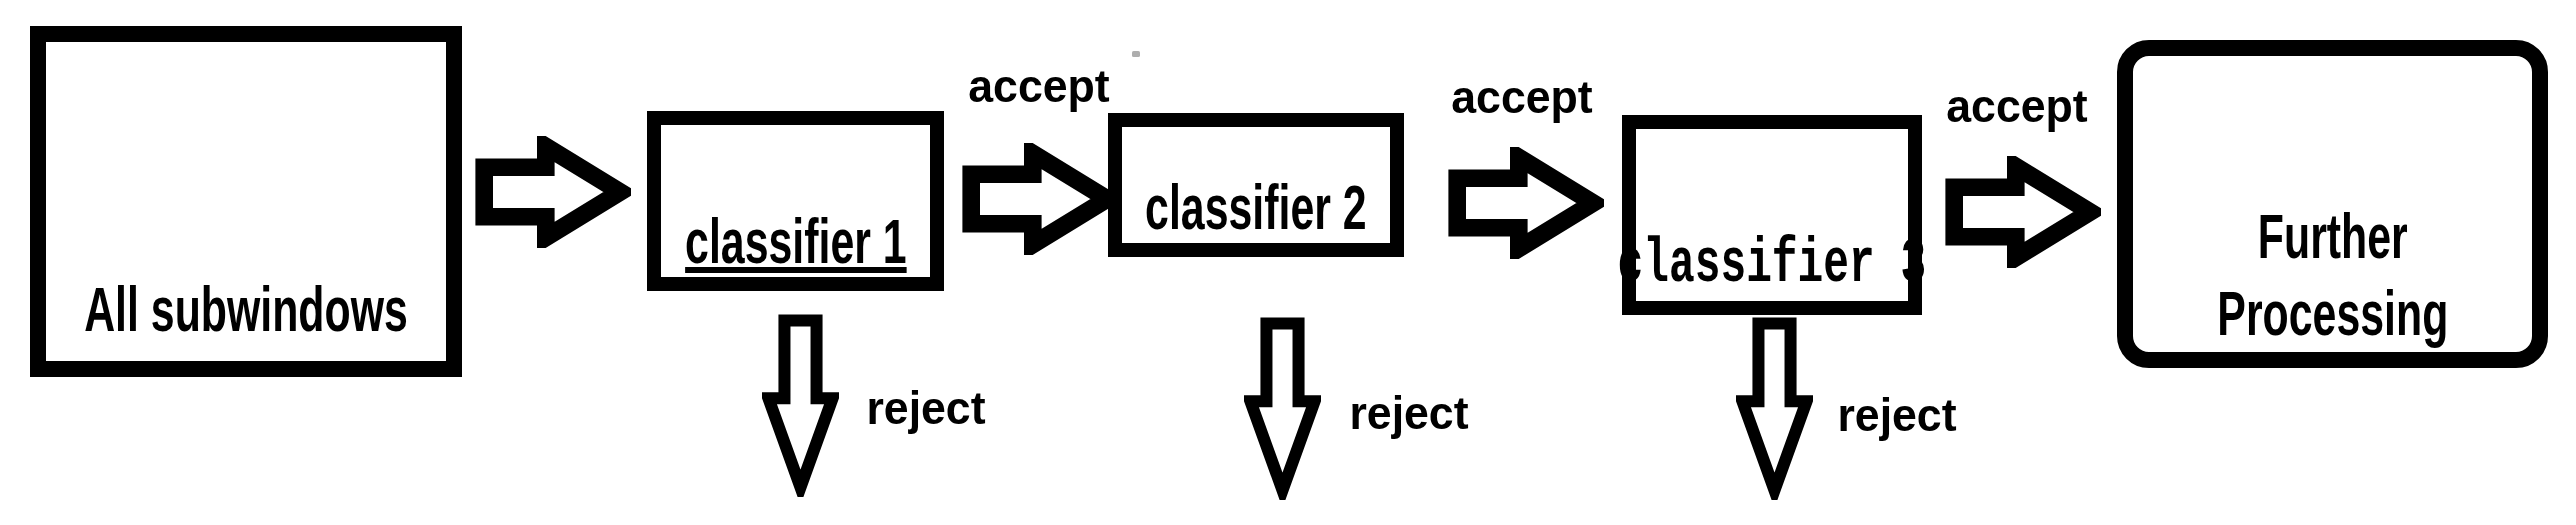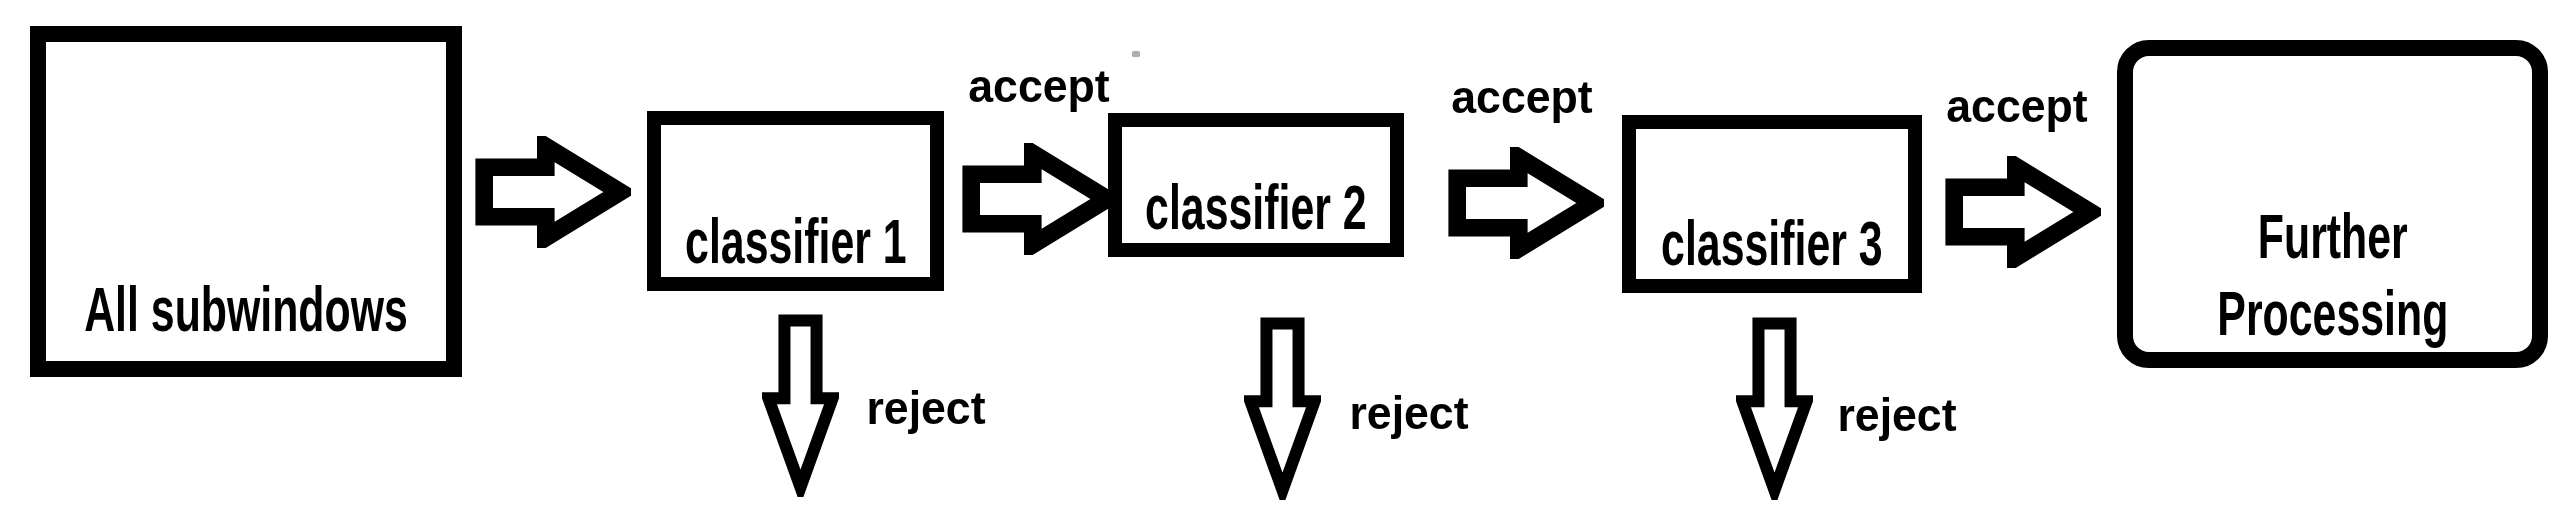--- a/index.html
+++ b/index.html
@@ -59,21 +59,21 @@
 <div class="canvas">
 
   <div class="box" style="left:30px; top:26px; width:432px; height:351px; border-width:16px; padding-bottom:16px;">
     <span class="box-label">All subwindows</span>
   </div>
 
   <svg class="flow-arrow" style="left:475px; top:136px;" width="156" height="112" viewBox="0 0 194 140">
     <polygon points="11,39 88,39 88,13 181,70 88,127 88,101 11,101" stroke-width="22" stroke="#000000"></polygon>
   </svg>
 
-  <div class="box" style="left:647px; top:111px; width:297px; height:180px; border-width:14.4px;">
+  <div class="box" style="left:647px; top:111px; width:297px; height:180px; border-width:14.4px;text-decoration:underline;">
     <span class="box-label">classifier 1</span>
   </div>
 
   <span class="edge-label" style="left:1039px; top:85px;">accept</span>
 
   <div class="stray-dot" style="left:1132px; top:51px;"></div>
 
   <svg class="flow-arrow" style="left:962px; top:143px;" width="156" height="112" viewBox="0 0 194 140">
     <polygon points="11,39 88,39 88,13 181,70 88,127 88,101 11,101" stroke-width="22" stroke="#000000"></polygon>
   </svg>
@@ -81,21 +81,21 @@
   <div class="box" style="left:1108px; top:113px; width:296px; height:144px; border-width:14.4px;">
     <span class="box-label">classifier 2</span>
   </div>
 
   <span class="edge-label" style="left:1522px; top:96px;">accept</span>
 
   <svg class="flow-arrow" style="left:1448px; top:147px;" width="156" height="112" viewBox="0 0 194 140">
     <polygon points="11,39 88,39 88,13 181,70 88,127 88,101 11,101" stroke-width="22" stroke="#000000"></polygon>
   </svg>
 
-  <div class="box" style="left:1622px; top:115px; width:300px; height:178px; border-width:14.4px;">
+  <div class="box" style="left:1622px; top:115px; width:300px; height:200px; border-width:14.4px;font-family:Liberation Mono, monospace;">
     <span class="box-label">classifier 3</span>
   </div>
 
   <span class="edge-label" style="left:2017px; top:105px;">accept</span>
 
   <svg class="flow-arrow" style="left:1945px; top:156px;" width="156" height="112" viewBox="0 0 194 140">
     <polygon points="11,39 88,39 88,13 181,70 88,127 88,101 11,101" stroke-width="22" stroke="#000000"></polygon>
   </svg>
 
   <div class="box" style="left:2117px; top:40px; width:431px; height:328px; border-width:16px; padding-top:48px;border-radius:32px;">

